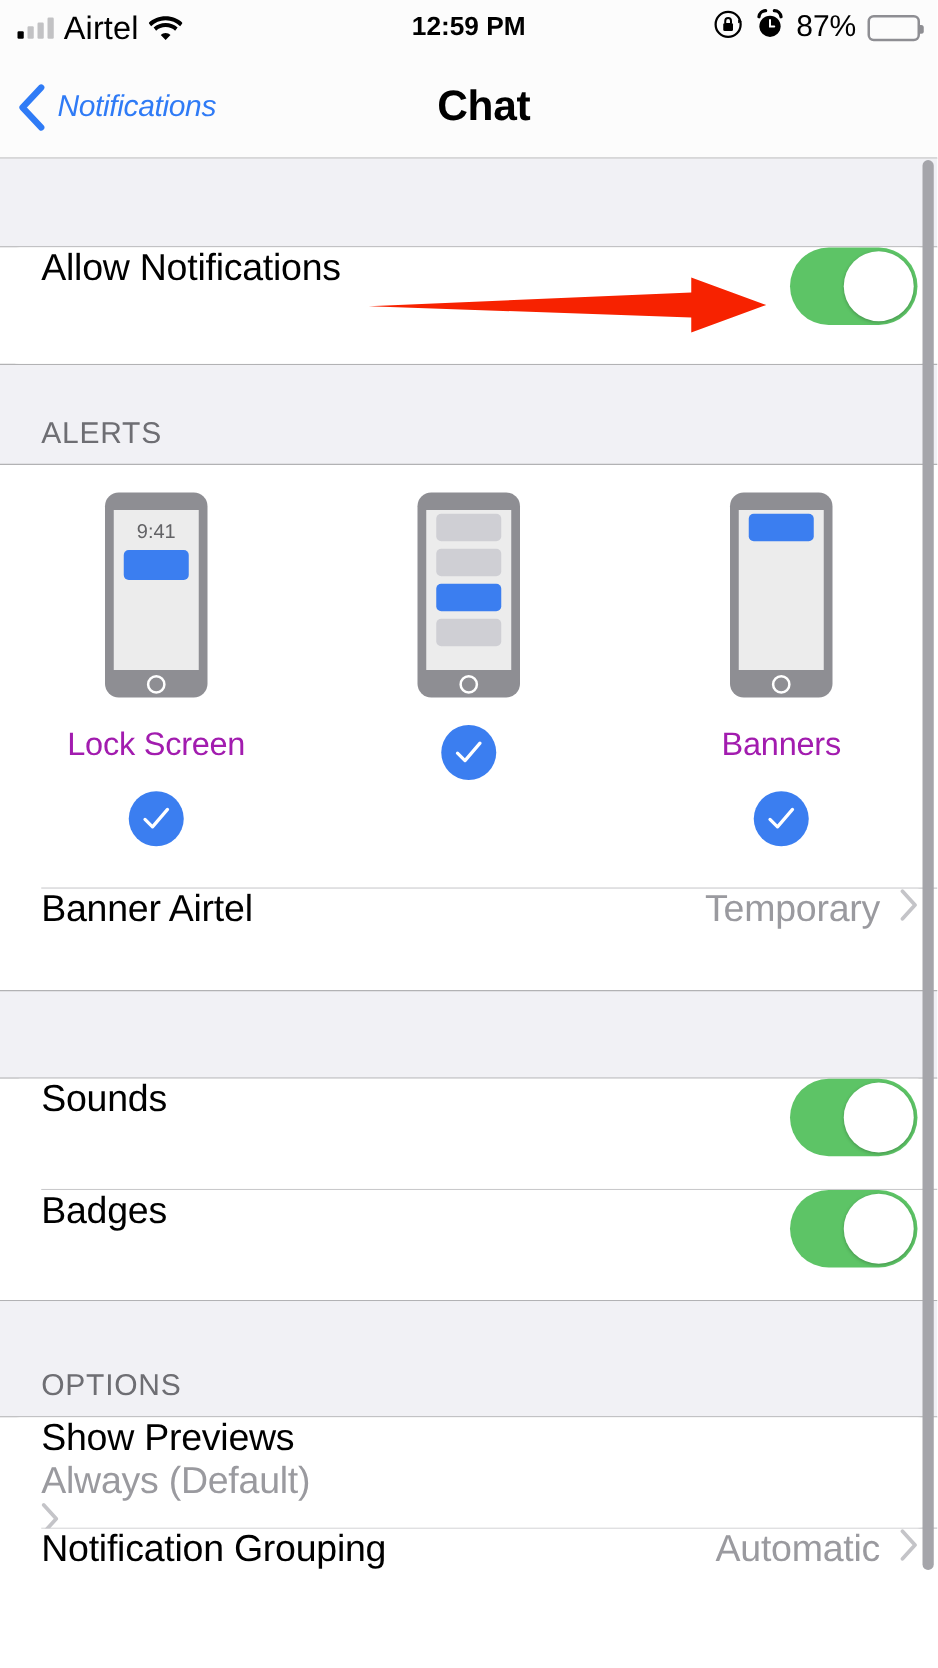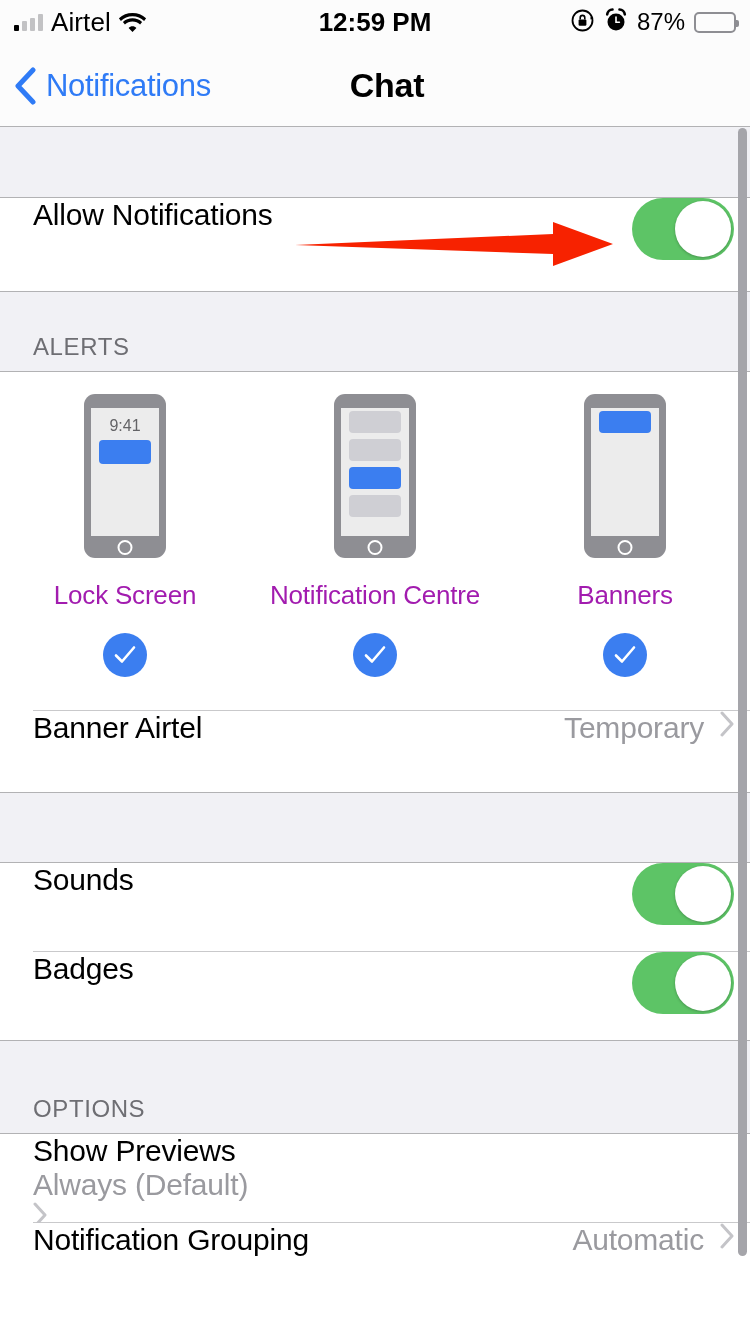--- a/index.html
+++ b/index.html
@@ -27,21 +27,21 @@
   .signal i.on { background:#000; }
   .signal i:nth-child(1){ height:6px; }
   .signal i:nth-child(2){ height:10px; }
   .signal i:nth-child(3){ height:13px; }
   .signal i:nth-child(4){ height:17px; }
   .carrier { font-size:26px; color:#000; letter-spacing:.1px; }
   .wifi { width:27px; height:20px; position:relative; }
 
   .sb-center {
     position:absolute; left:0; width:750px; text-align:center; top:0; height:44px;
-    line-height:44px; font-size:26px; font-weight:bold; color:#000;
+    line-height:44px; font-size:21px; font-weight:bold; color:#000;
   }
   .sb-right {
     position:absolute; right:14px; top:0; height:44px;
     display:flex; align-items:center; gap:9px;
   }
   .battpct { font-size:24px; color:#000; }
   .battery {
     width:42px; height:21px; border:2px solid #8e8e93; border-radius:5px;
     position:relative; padding:2px;
   }
@@ -55,21 +55,21 @@
   .navbar {
     position:absolute; top:44px; left:0; width:750px; height:83px;
     background:#fcfcfc;
     border-bottom:1px solid #b2b2b4;
   }
   .nav-back {
     position:absolute; left:14px; top:0; height:83px;
     display:flex; align-items:center; gap:10px; cursor:pointer;
   }
   .chev-back { width:22px; height:38px; }
-  .nav-back-label { font-size:31px; color:#2f7bf6; letter-spacing:-.3px; }
+  .nav-back-label { font-size:24px; color:#2f7bf6; letter-spacing:-.3px;font-style:italic; }
   .nav-title {
     position:absolute; left:12px; width:750px; top:0; height:83px;
     line-height:83px; text-align:center;
     font-size:34px; font-weight:bold; color:#000; letter-spacing:-.3px;
   }
 
   
   .content { position:absolute; top:127px; left:0; width:750px; height:1207px; background:#ffffff; }
 
   .gap { background:#f1f1f5; border-bottom:1px solid #b2b2b4; }
@@ -241,21 +241,20 @@
           <div class="alert-col">
             <div class="phone">
               <div class="face" style="padding-top:3px;">
                 <div class="bar gray"></div>
                 <div class="bar gray"></div>
                 <div class="bar blue"></div>
                 <div class="bar gray"></div>
               </div>
               <div class="home"></div>
             </div>
-            <div class="alert-label">Notification Centre</div>
             <div class="check">
               <svg width="24" height="24" viewBox="0 0 24 24">
                 <path d="M3 12.5l6 6L21 4.5" fill="none" stroke="#fff" stroke-width="2.6" stroke-linecap="round" stroke-linejoin="round"></path>
               </svg>
             </div>
           </div>
 
           <div class="alert-col">
             <div class="phone">
               <div class="face" style="padding-top:3px;">

